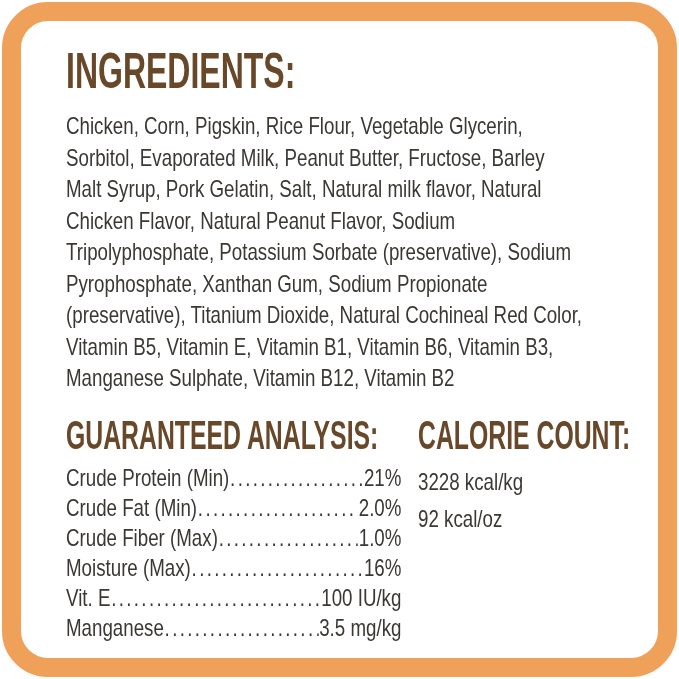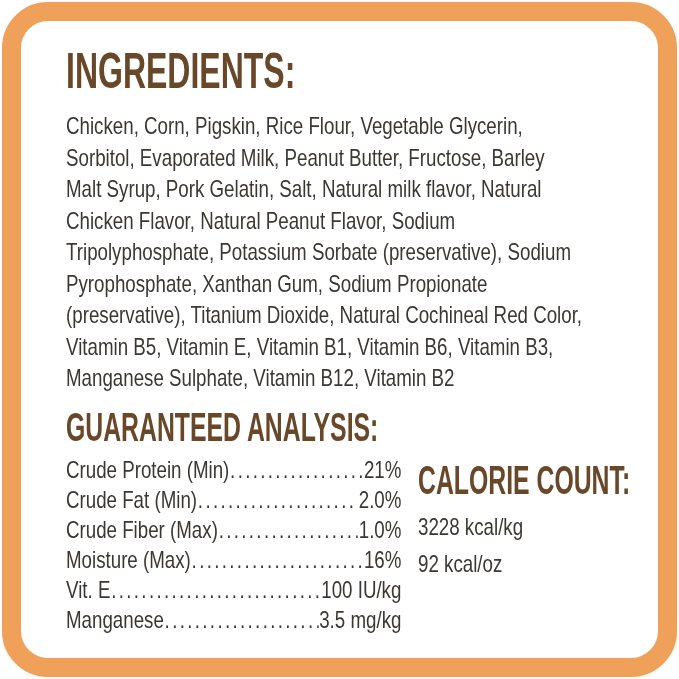--- a/index.html
+++ b/index.html
@@ -37,22 +37,22 @@
   }
   .ing-line {
     font-size: 24px;
     line-height: 31.5px;
     white-space: nowrap;
     transform: scaleX(0.78);
     transform-origin: 0 0;
   }
   .bottom {
     display: flex;
-    margin-top: 13px;
-    align-items: center;
+    margin-top: 21px;
+    align-items: flex-start;
   }
   .col-ga { flex: 0 0 352px; width: 352px; }
   .col-cal { flex: 1; }
   .h2 {
     margin: 0 0 8px 0;
     font-size: 40px;
     line-height: 40px;
     font-weight: bold;
     color: #684829;
     white-space: nowrap;

